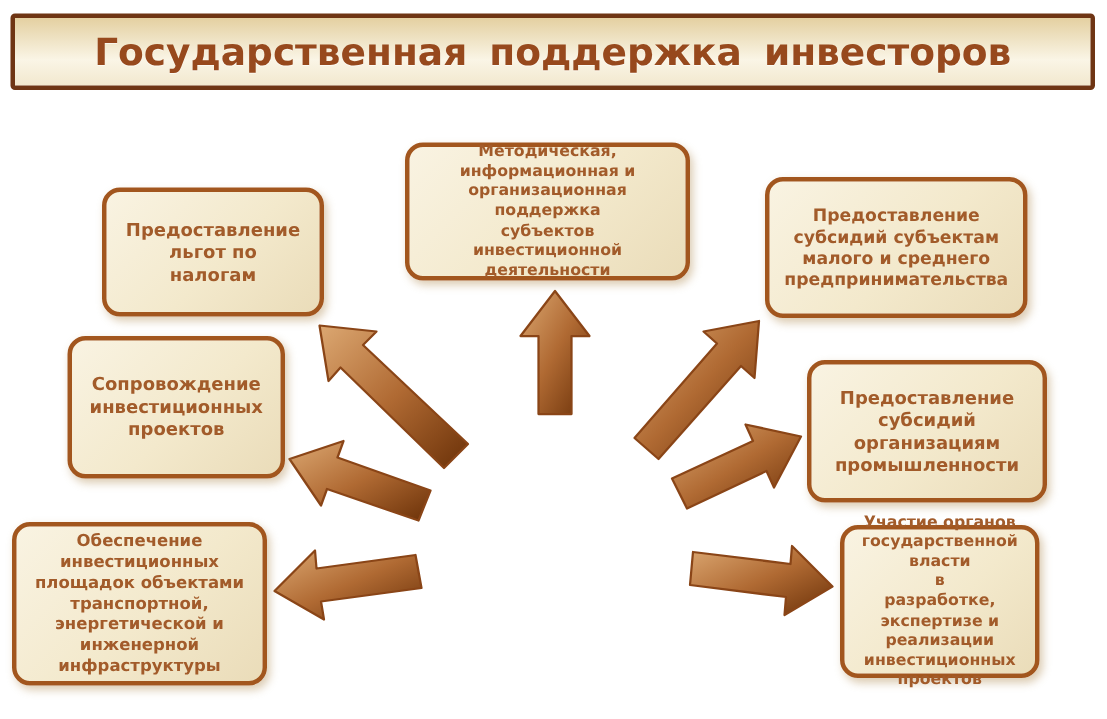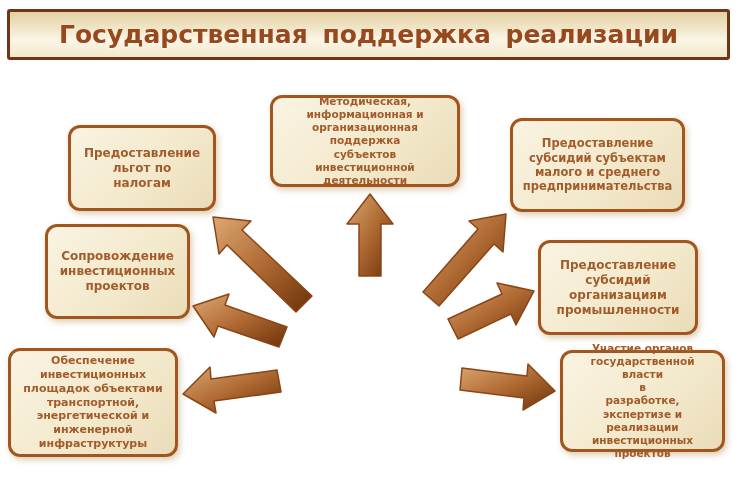--- a/index.html
+++ b/index.html
@@ -35,28 +35,28 @@
     display:flex;align-items:center;justify-content:center;text-align:center;
     color:#A25B2A;font-weight:bold;font-size:12px;line-height:1.25;white-space:pre-line;
     padding:12px;
   }
   .b-tax      {left:68px;  top:125px; width:148px; height:86px;}
   .b-method   {left:270px; top:95px;  width:190px; height:92px;  font-size:10.5px;}
   .b-smes     {left:510px; top:118px; width:175px; height:94px;  font-size:11.5px;}
   .b-support  {left:45px;  top:224px; width:145px; height:95px;}
   .b-industry {left:538px; top:240px; width:160px; height:95px;}
   .b-infra    {left:8px;   top:348px; width:170px; height:109px; font-size:11px;}
-  .b-part     {left:560px; top:350px; width:165px; height:102px; font-size:10.5px;}
+  .b-part     {left:560px; top:350px; width:133px; height:102px; font-size:10.5px;}
 </style>
 </head>
 <body>
 
 <div id="canvas">
 
-  <div class="title-banner">Государственная поддержка реализации</div>
+  <div class="title-banner">Государственная поддержка инвесторов</div>
 
   <svg class="arrows" width="738" height="479" viewBox="0 0 738 479" xmlns="http://www.w3.org/2000/svg">
     <defs>
       <linearGradient id="arrowGrad" x1="0" y1="0" x2="1" y2="1">
         <stop offset="0" stop-color="#DCA872"></stop>
         <stop offset="0.5" stop-color="#B06A33"></stop>
         <stop offset="1" stop-color="#6B3108"></stop>
       </linearGradient>
     </defs>
     <g fill="url(#arrowGrad)" stroke="#8A4517" stroke-width="1.5" stroke-linejoin="round">

